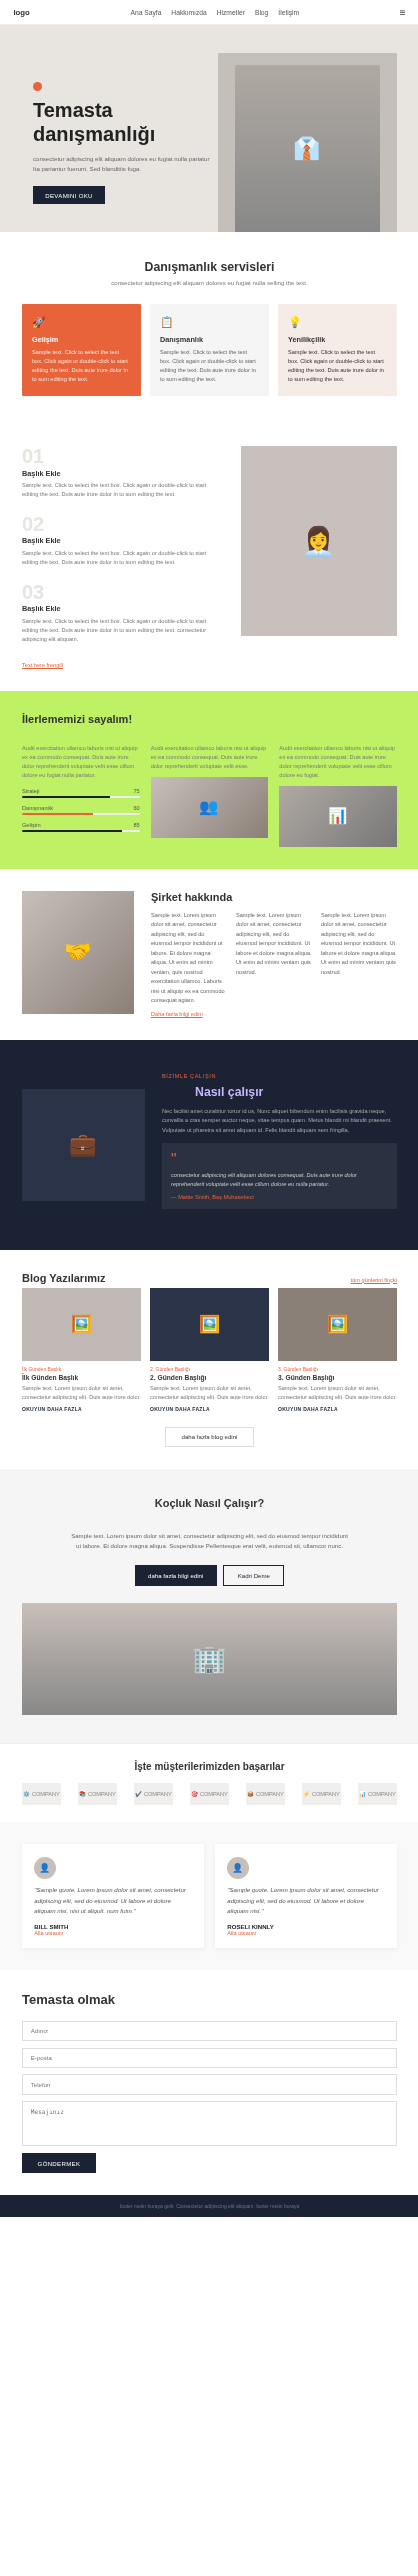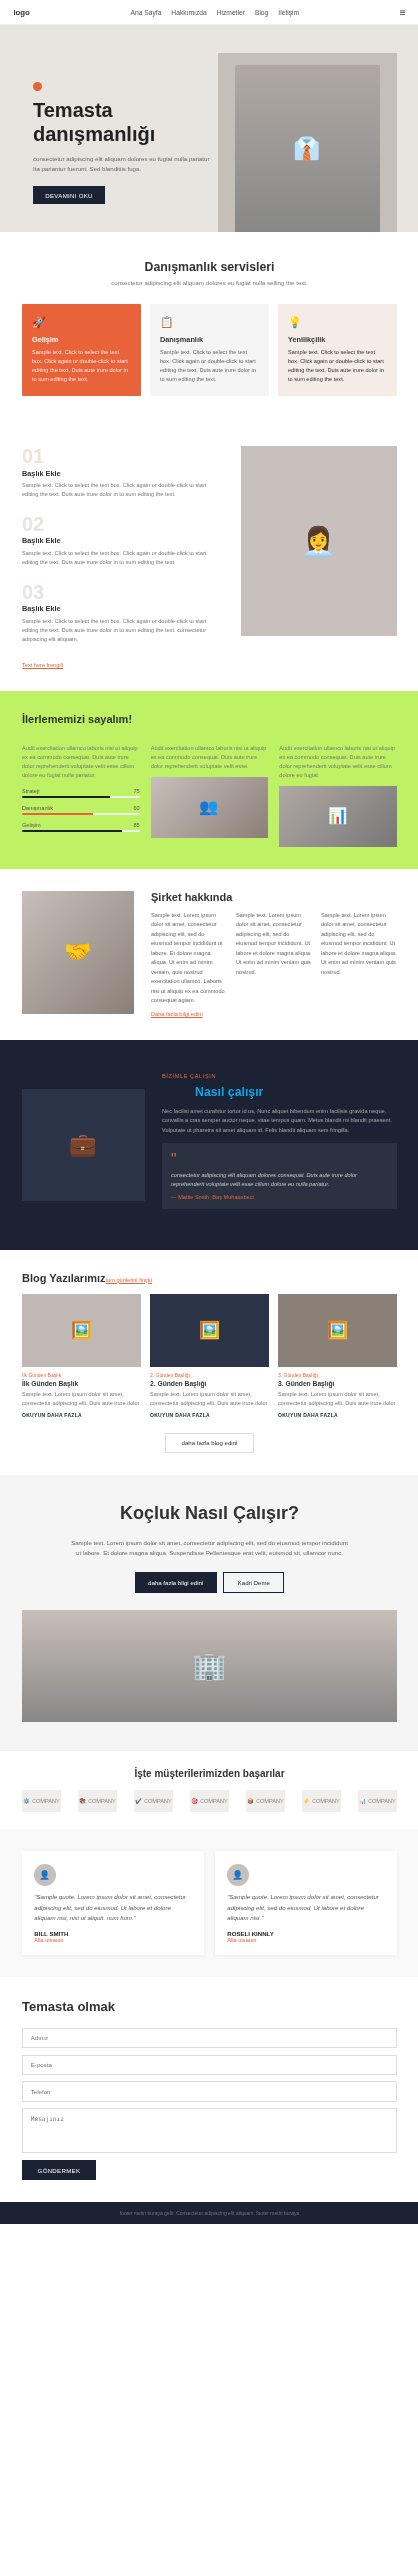--- a/index.html
+++ b/index.html
@@ -90,39 +90,39 @@
     .about-cols { display: grid; grid-template-columns: 1fr 1fr 1fr; gap: 9px; }
     .about-col-text { font-size: 5.6px; color: #666; line-height: 1.7; }
     .about-link { font-size: 5.6px; color: #e8623a; text-decoration: underline; cursor: pointer; margin-top: 5.6px; display: inline-block; }
 
     
     .dark-strip { background: #1a2233; padding: 33px 22px; display: flex; gap: 17px; align-items: center; }
     .dark-strip-left { width: 123px; }
     .dark-strip-img { width: 123px; height: 112px; background: #2a3348; display: flex; align-items: center; justify-content: center; font-size: 22px; color: #fff; }
     .dark-strip-right { flex: 1; }
     .dark-strip-label { font-size: 5.6px; color: #e8623a; text-transform: uppercase; letter-spacing: 0.6px; margin-bottom: 5.6px; }
-    .dark-strip-title { font-size: 12.3px; font-weight: 700; color: #0ea5e9; margin-bottom: 7.8px; padding-left: 33px; }
+    .dark-strip-title { font-size: 12.3px; font-weight: 700; color: #c4b5fd; margin-bottom: 7.8px; padding-left: 33px; }
     .dark-strip-text { font-size: 5.6px; color: #aaa; line-height: 1.7; margin-bottom: 7.8px; }
     .dark-strip-quote { background: rgba(255,255,255,0.07); padding: 9px; margin-bottom: 7.8px; }
     .dark-strip-quote-text { font-size: 5.6px; color: #ccc; line-height: 1.7; font-style: italic; }
     .dark-strip-author { font-size: 5.6px; color: #e8623a; margin-top: 4.5px; }
     .quote-mark { font-size: 15.6px; color: #e8623a; line-height: 1; margin-bottom: 3.3px; }
 
     
     .coaching-section { background: #f5f5f5; padding: 28px 22px; text-align: center; }
-    .coaching-title { font-size: 18px; font-weight: 700; margin-bottom: 14px; }
+    .coaching-title { font-size: 11px; font-weight: 700; margin-bottom: 22px; }
     .coaching-text { font-size: 6.1px; color: #666; line-height: 1.7; max-width: 279px; margin: 0 auto 13.4px; }
     .coaching-btns { display: flex; gap: 6.7px; justify-content: center; }
     .btn-dark { background: #1a2233; color: #fff; border: none; padding: 6.1px 13.4px; font-size: 6.1px; cursor: pointer; }
     .btn-outline { background: transparent; color: #1a2233; border: 0.6px solid #1a2233; padding: 6.1px 13.4px; font-size: 6.1px; cursor: pointer; }
     .coaching-bg-img { width: 100%; height: 112px; background: linear-gradient(to bottom, #c8bfba, #888); margin-top: 17px; display: flex; align-items: center; justify-content: center; font-size: 28px; color: #fff; }
 
     
     .blog-section { padding: 22px; }
-    .blog-header { display: flex; align-items: center; margin-bottom: 10px; }
+    .blog-header { display: flex; justify-content: space-between; align-items: center; margin-bottom: 4px; }
     .blog-title { font-size: 11px; font-weight: 700; }
     .blog-grid { display: grid; grid-template-columns: repeat(3, 1fr); gap: 9px; }
     .blog-card { }
     .blog-card-img { width: 100%; height: 73px; background: #c0b8b4; display: flex; align-items: center; justify-content: center; font-size: 17px; color: #fff; }
     .blog-card-img.dark { background: #2a3348; }
     .blog-card-img.medium { background: #8a8078; }
     .blog-date { font-size: 5px; color: #e8623a; margin: 4.5px 0 2.2px; }
     .blog-card-title { font-size: 6.7px; font-weight: 700; margin-bottom: 3.3px; }
     .blog-card-text { font-size: 5.6px; color: #777; line-height: 1.6; }
     .blog-card-link { font-size: 5px; color: #1a2233; text-transform: uppercase; letter-spacing: 0.3px; font-weight: 700; margin-top: 4.5px; display: inline-block; cursor: pointer; }

